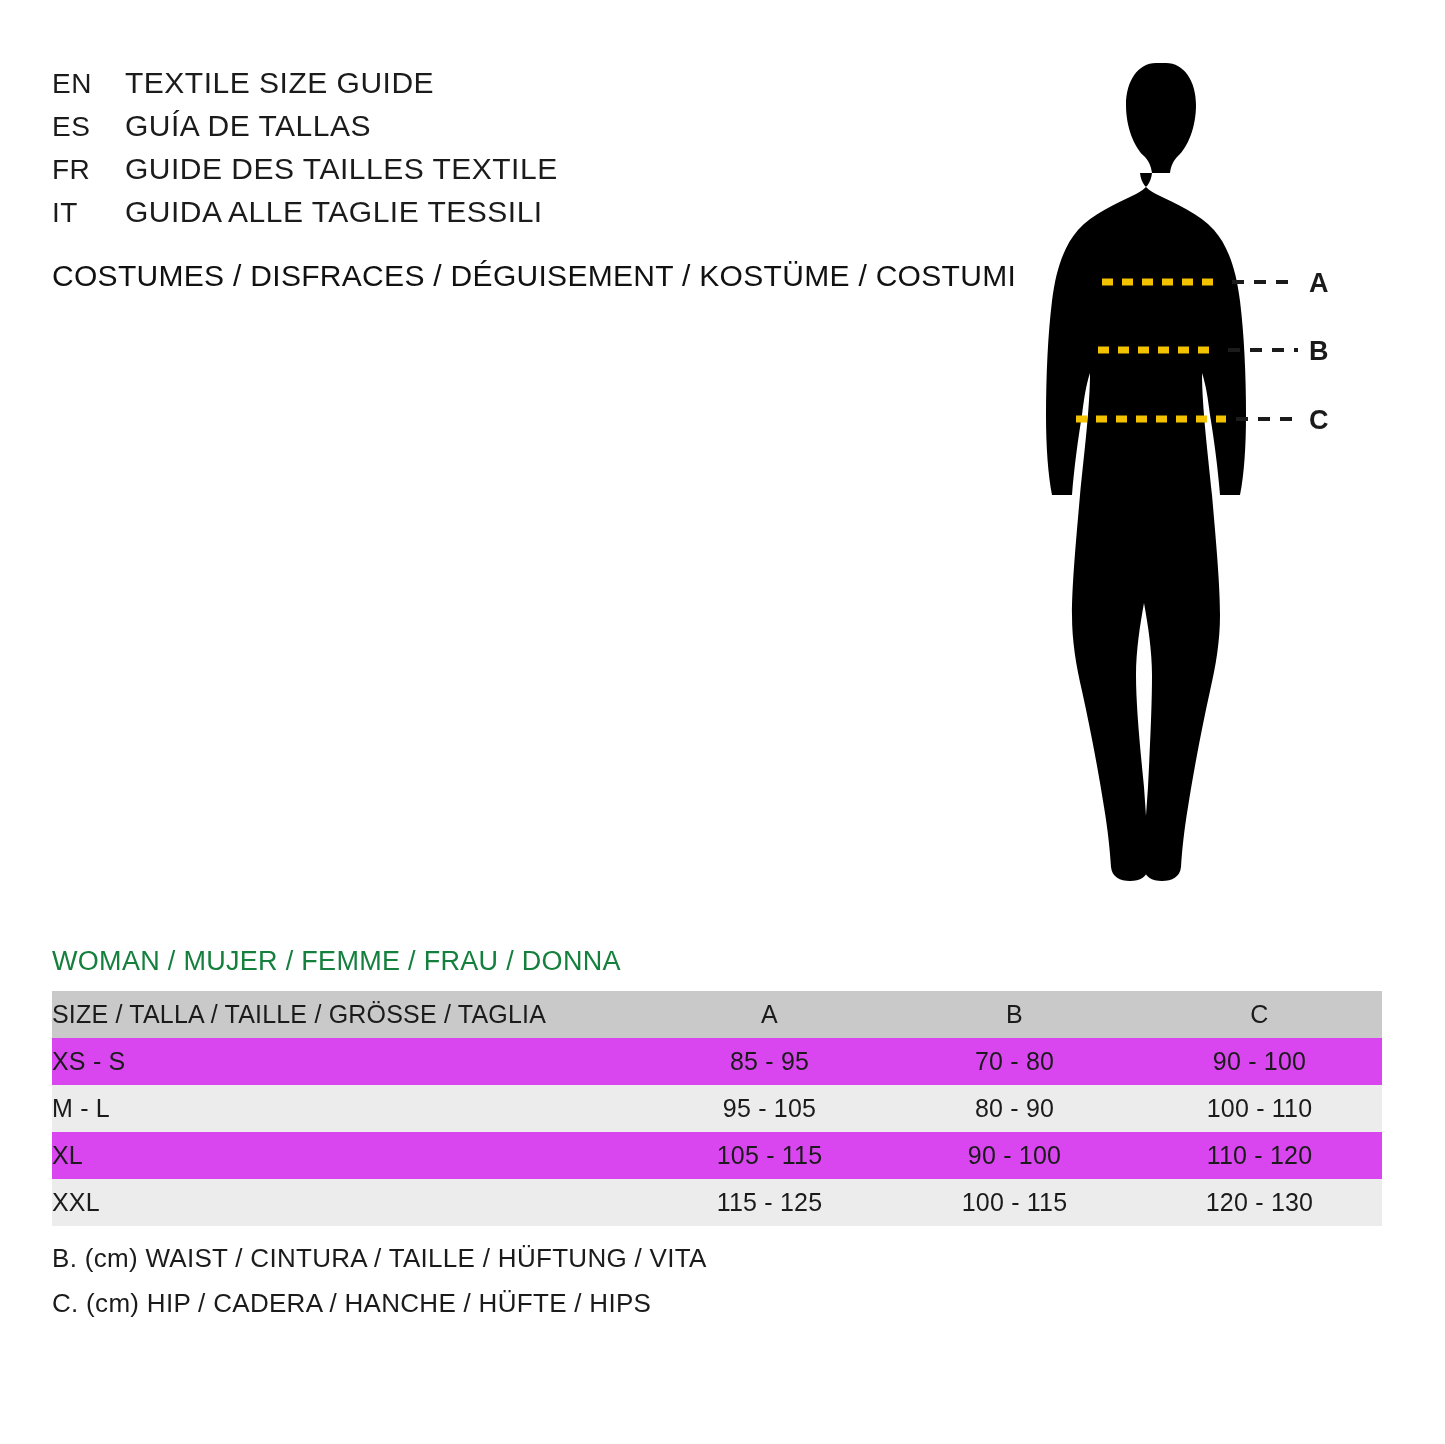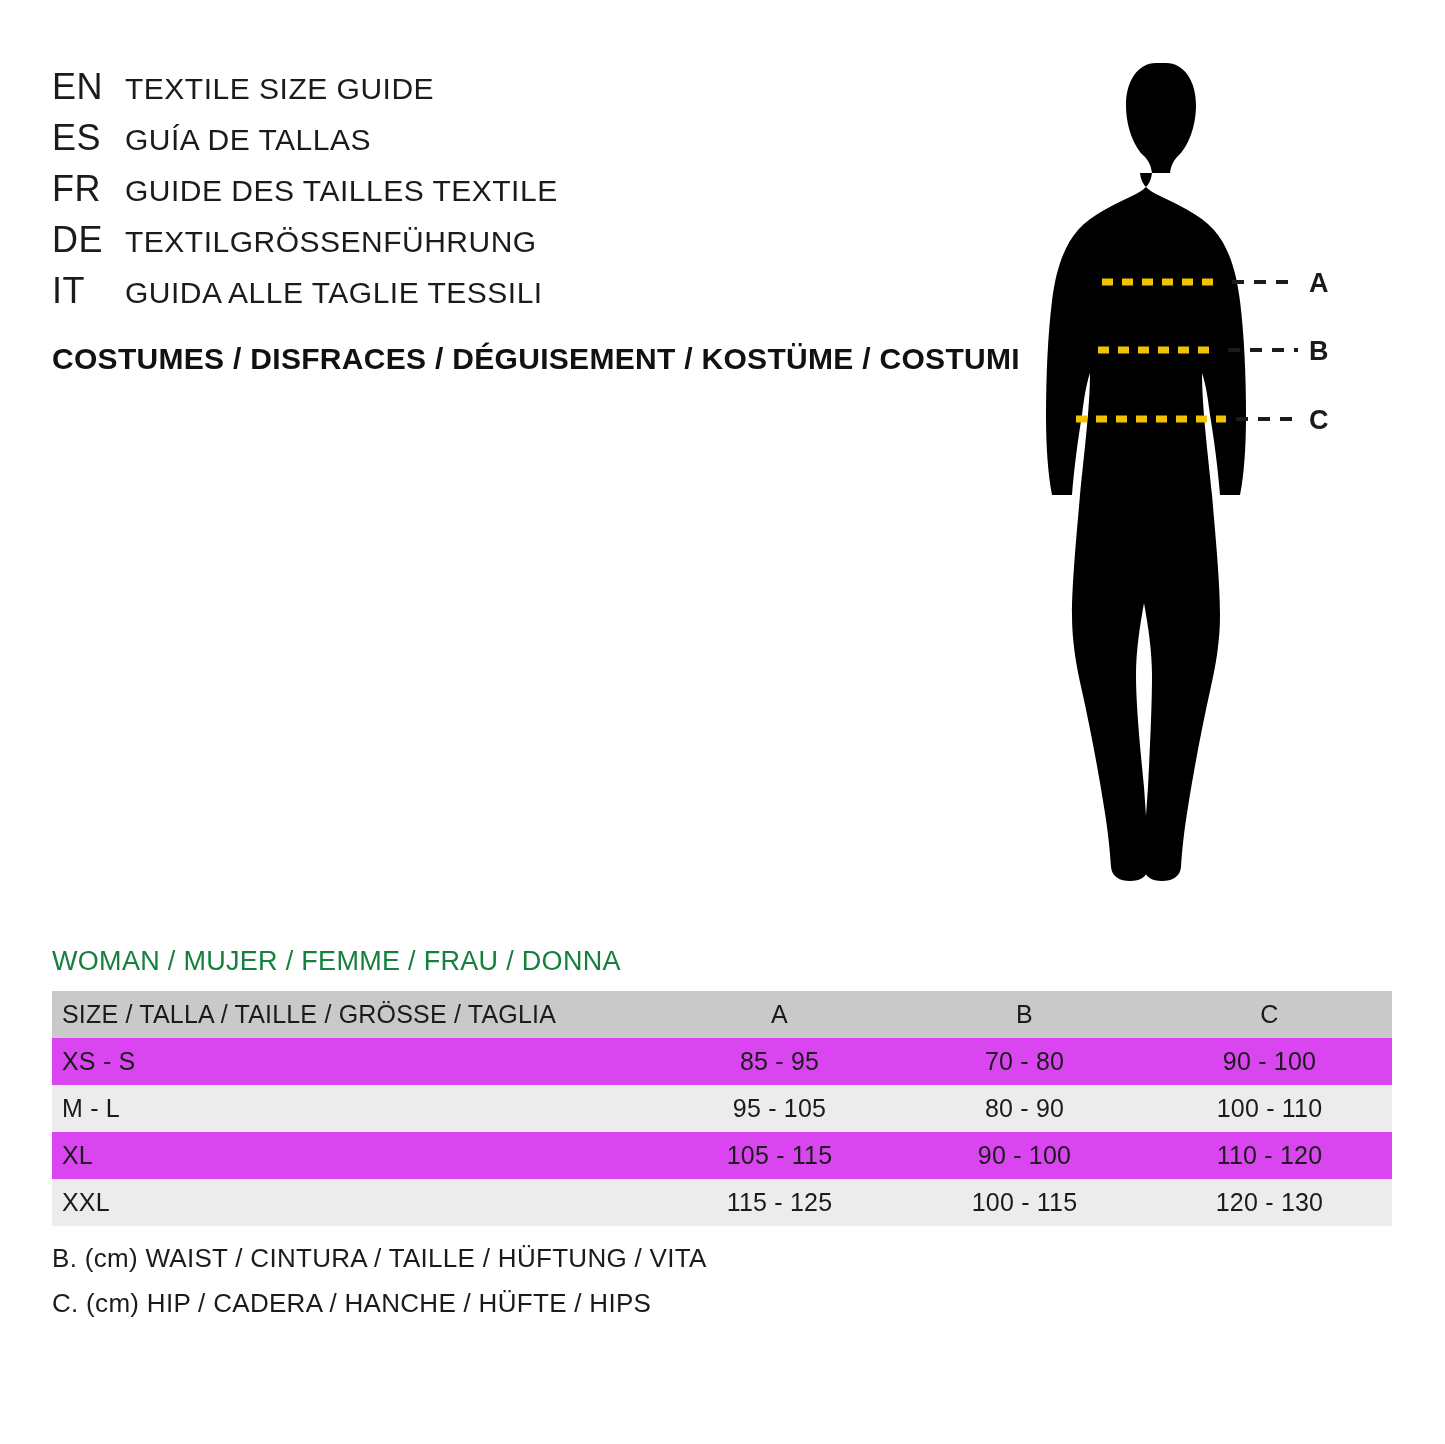--- a/index.html
+++ b/index.html
@@ -24,33 +24,33 @@
     width: 1000px;
   }
   .lang-row {
     display: flex;
     align-items: baseline;
     margin-bottom: 9px;
   }
   .lang-code {
     width: 73px;
     flex: 0 0 73px;
-    font-size: 36px;
+    font-size: 28px;
     letter-spacing: 0.5px;
     color: #1b1b1b;
   }
   .lang-text {
     font-size: 30px;
     letter-spacing: 0.5px;
     color: #1b1b1b;
   }
   .costumes-line {
     margin-top: 30px;
     font-size: 30px;
-    font-weight: bold;
+    font-weight: normal;
     letter-spacing: 0.3px;
     color: #111111;
   }
 
   
   .figure-wrap {
     position: absolute;
     left: 1020px;
     top: 55px;
     width: 370px;
@@ -93,21 +93,20 @@
   table.size-table td {
     font-size: 25px;
     font-weight: normal;
     color: #1b1b1b;
     padding: 9px 0 9px 0;
     letter-spacing: 0.2px;
   }
   table.size-table th.col-size,
   table.size-table td.col-size {
     text-align: left;
-    padding-left: 10px;
     width: 595px;
   }
   table.size-table th.col-m,
   table.size-table td.col-m {
     text-align: center;
     width: 245px;
   }
   tr.head-row {
     background: #c9c9c9;
   }
@@ -140,24 +139,20 @@
     <span class="lang-code">EN</span>
     <span class="lang-text">TEXTILE SIZE GUIDE</span>
   </div>
   <div class="lang-row">
     <span class="lang-code">ES</span>
     <span class="lang-text">GUÍA DE TALLAS</span>
   </div>
   <div class="lang-row">
     <span class="lang-code">FR</span>
     <span class="lang-text">GUIDE DES TAILLES TEXTILE</span>
-  </div>
-  <div class="lang-row">
-    <span class="lang-code">DE</span>
-    <span class="lang-text">TEXTILGRÖSSENFÜHRUNG</span>
   </div>
   <div class="lang-row">
     <span class="lang-code">IT</span>
     <span class="lang-text">GUIDA ALLE TAGLIE TESSILI</span>
   </div>
 
   <div class="costumes-line">COSTUMES / DISFRACES / DÉGUISEMENT / KOSTÜME / COSTUMI</div>
 </div>
 
 <div class="figure-wrap">

